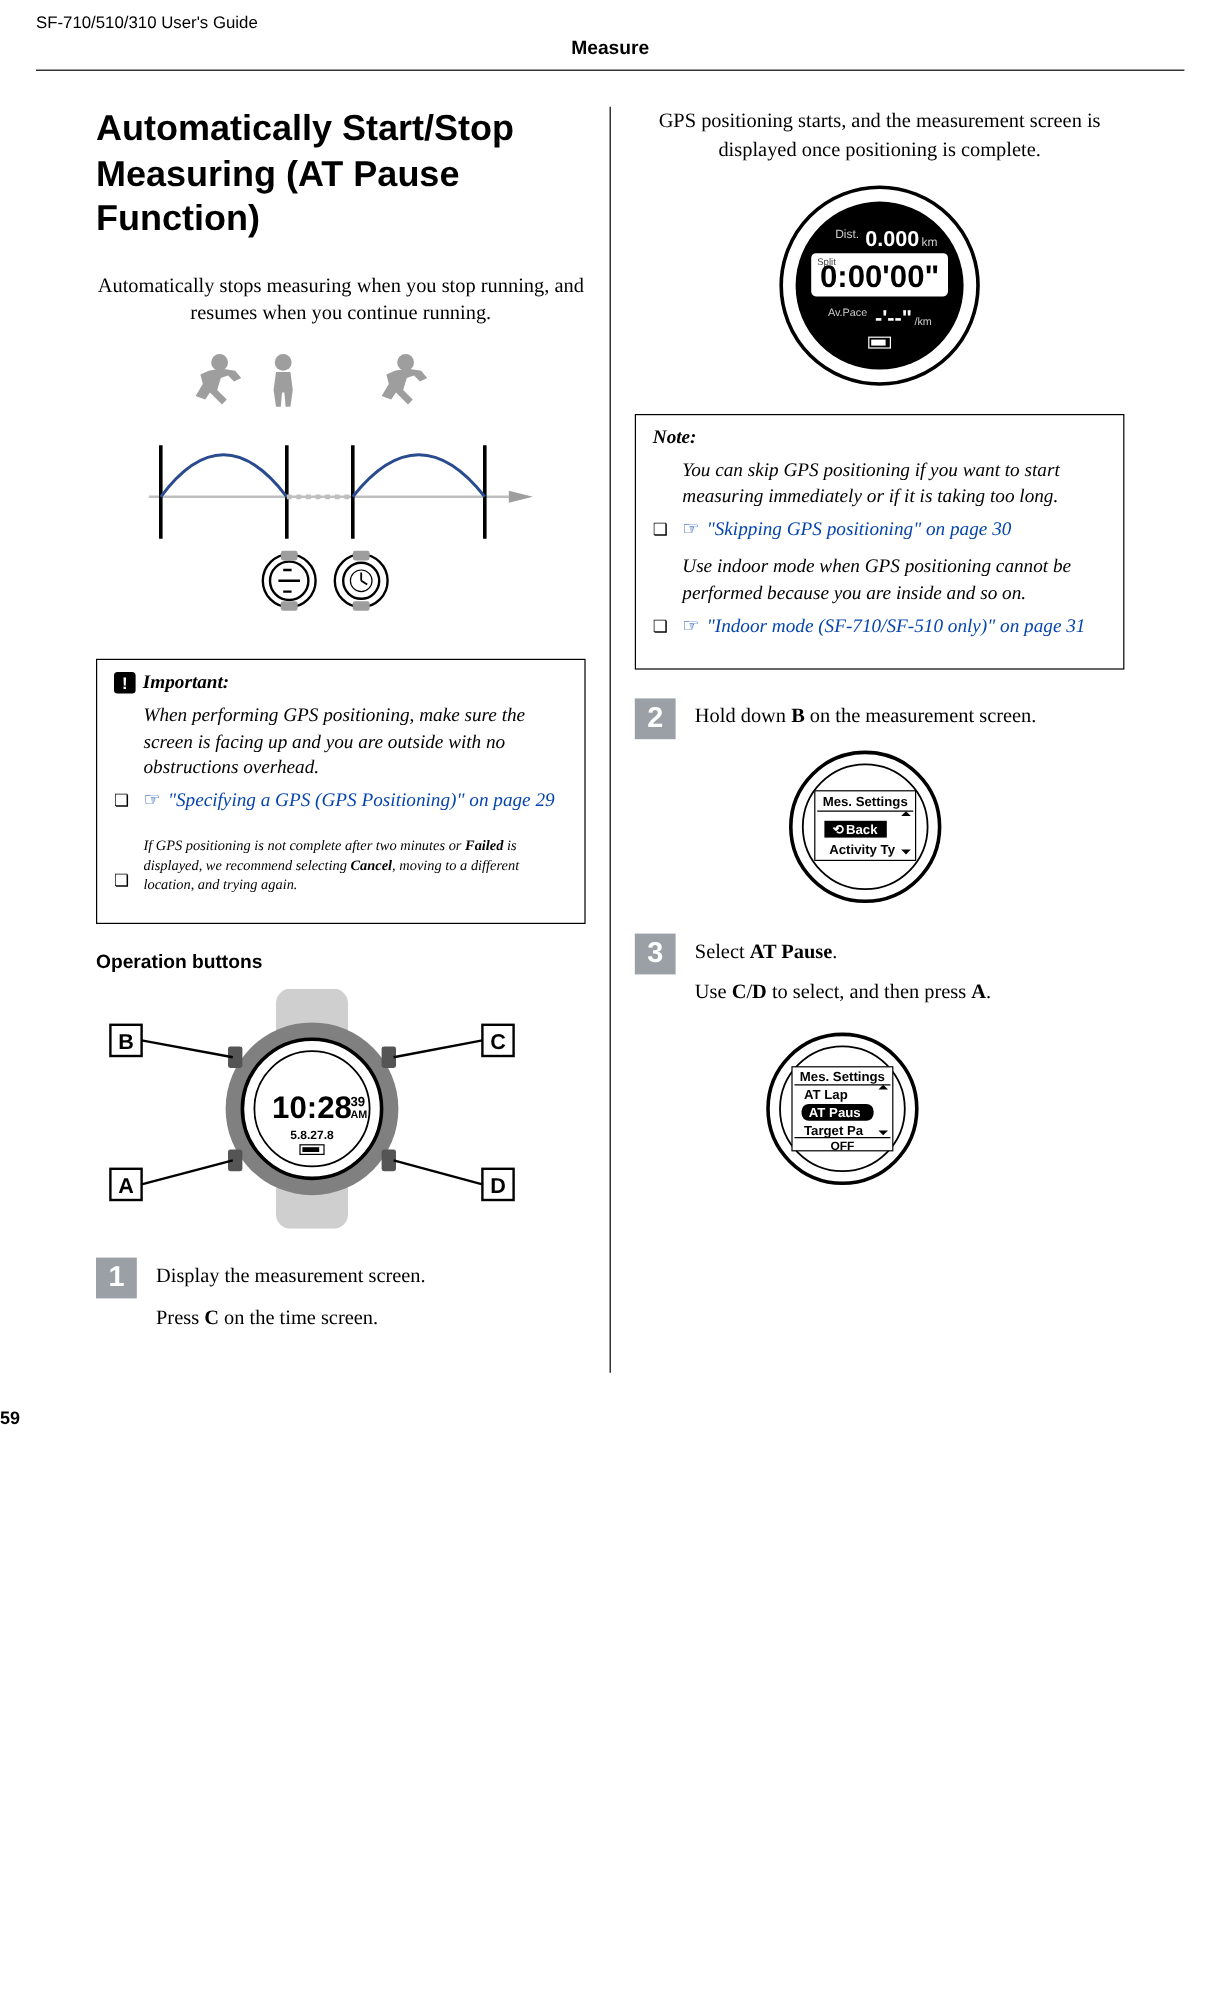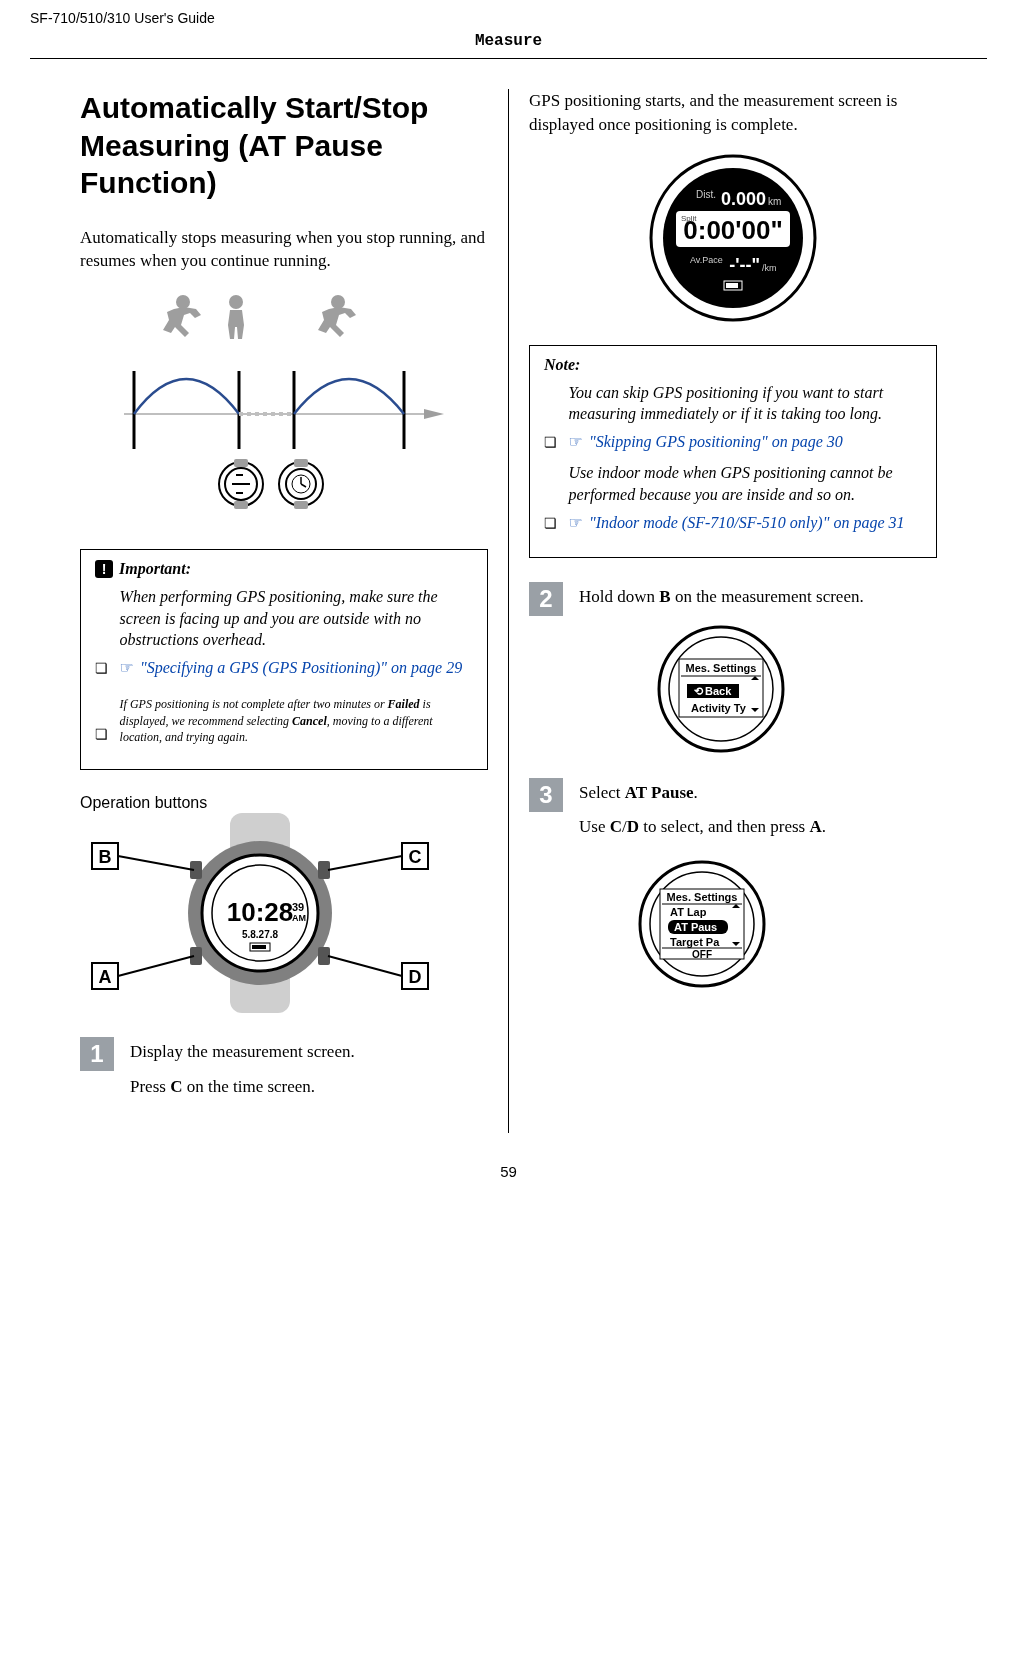--- a/index.html
+++ b/index.html
@@ -11,21 +11,21 @@
     margin: 0 auto;
     padding: 10px 0 40px 0;
   }
   .header-product {
     font-family: Arial, Helvetica, sans-serif;
     font-size: 14px;
     padding: 0 30px 6px 30px;
   }
   .header-section {
     text-align: center;
-    font-family: Liberation Mono, monospace;
+    font-family: Liberation Sans, sans-serif;
     font-weight: bold;
     font-size: 16px;
     padding-bottom: 8px;
     border-bottom: 1px solid #000;
     margin: 0 30px 30px 30px;
   }
   .columns {
     display: flex;
     padding: 0 60px;
     gap: 0;
@@ -43,20 +43,21 @@
     font-family: Arial, Helvetica, sans-serif;
     font-weight: 700;
     font-size: 30px;
     line-height: 1.25;
     margin-bottom: 24px;
   }
   p.body-text {
     font-size: 17px;
     line-height: 1.4;
     margin-bottom: 16px;
+    text-align: center;
   }
   
   .runners-diagram {
     width: 340px;
     height: 240px;
     margin: 0 auto 20px auto;
     display: block;
   }
   
   .watch-face {
@@ -125,23 +126,23 @@
     font-style: normal;
   }
   .li-sub {
     margin-top: 8px;
     font-size: 12px;
     line-height: 1.35;
   }
   
   .op-label {
     font-family: Arial, Helvetica, sans-serif;
-    font-weight: normal;
+    font-weight: bold;
     font-size: 16px;
-    margin-bottom: 1px;
+    margin-bottom: 12px;
   }
   .op-img { display: block; margin-bottom: 24px; }
   
   .step {
     display: flex;
     gap: 16px;
     margin-bottom: 24px;
   }
   .step-num {
     width: 34px;
@@ -157,23 +158,23 @@
     flex-shrink: 0;
   }
   .step-body { padding-top: 3px; }
   .step-body p { font-size: 17px; line-height: 1.45; margin-bottom: 10px; }
   .step-body b { font-weight: bold; }
   .menu-screen {
     display: block;
     margin: 14px auto 0 auto;
   }
   .page-num {
-    text-align: center;
+    text-align: left;
     font-family: Arial, Helvetica, sans-serif;
-    font-weight: normal;
+    font-weight: bold;
     font-size: 15px;
     margin-top: 30px;
   }
 </style>
 </head>
 <body>
 
 <div class="header-product">SF-710/510/310     User's Guide</div>
 <div class="header-section">Measure</div>
 

